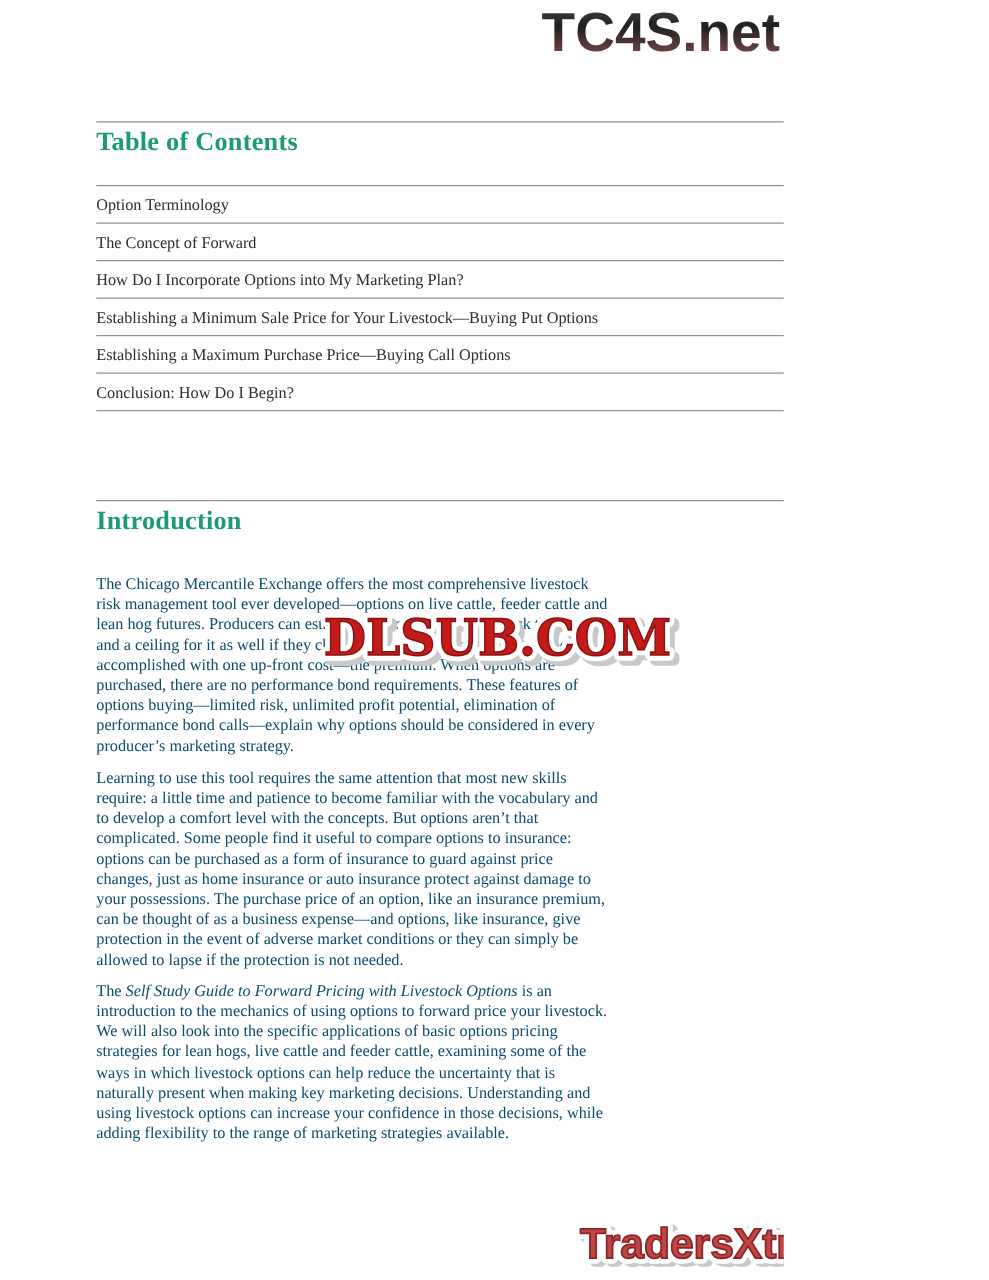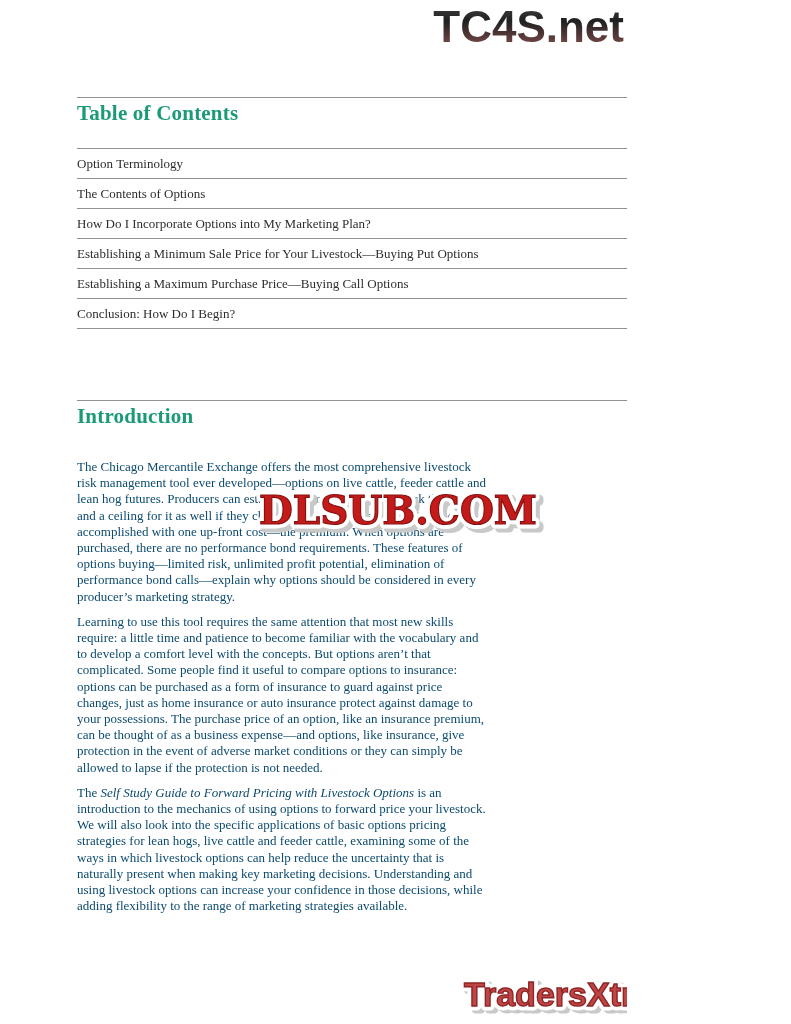--- a/index.html
+++ b/index.html
@@ -72,21 +72,21 @@
   <div class="rule rule-top"></div>
 
   <h1 class="section-title toc-title">Table of Contents</h1>
 
   <div class="toc">
     <div class="toc-row">
       <span class="toc-label">Option Terminology</span>
       <span class="toc-page">2</span>
     </div>
     <div class="toc-row">
-      <span class="toc-label">The Contents of Options</span>
+      <span class="toc-label">The Concept of Forward</span>
       <span class="toc-page">4</span>
     </div>
     <div class="toc-row">
       <span class="toc-label">How Do I Incorporate Options into My Marketing Plan?</span>
       <span class="toc-page">7</span>
     </div>
     <div class="toc-row">
       <span class="toc-label">Establishing a Minimum Sale Price for Your Livestock—Buying Put Options</span>
       <span class="toc-page">11</span>
     </div>

